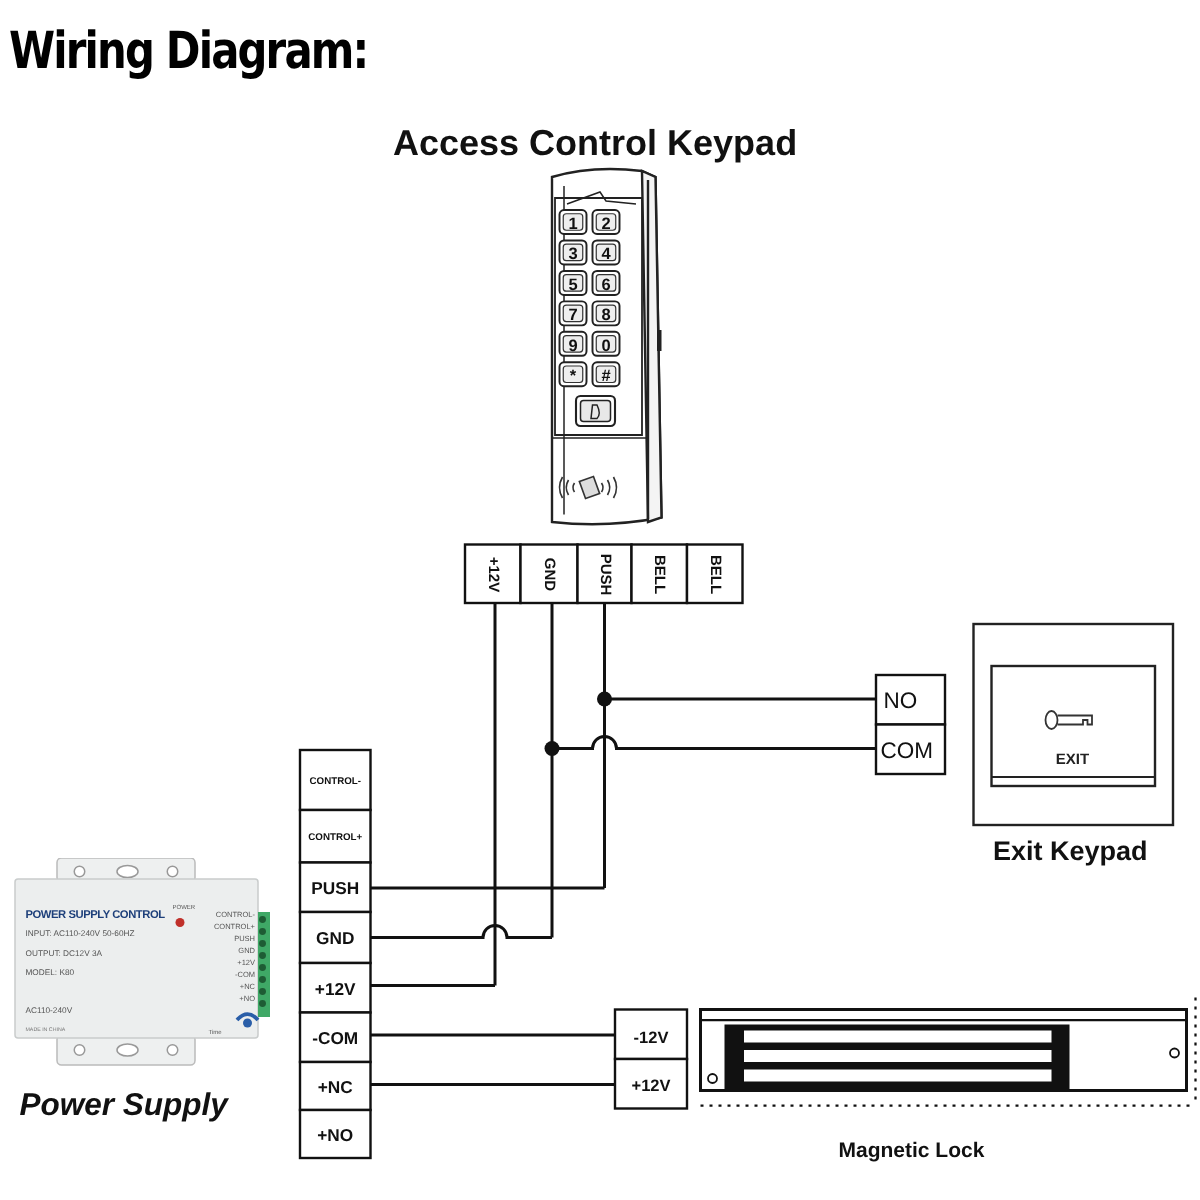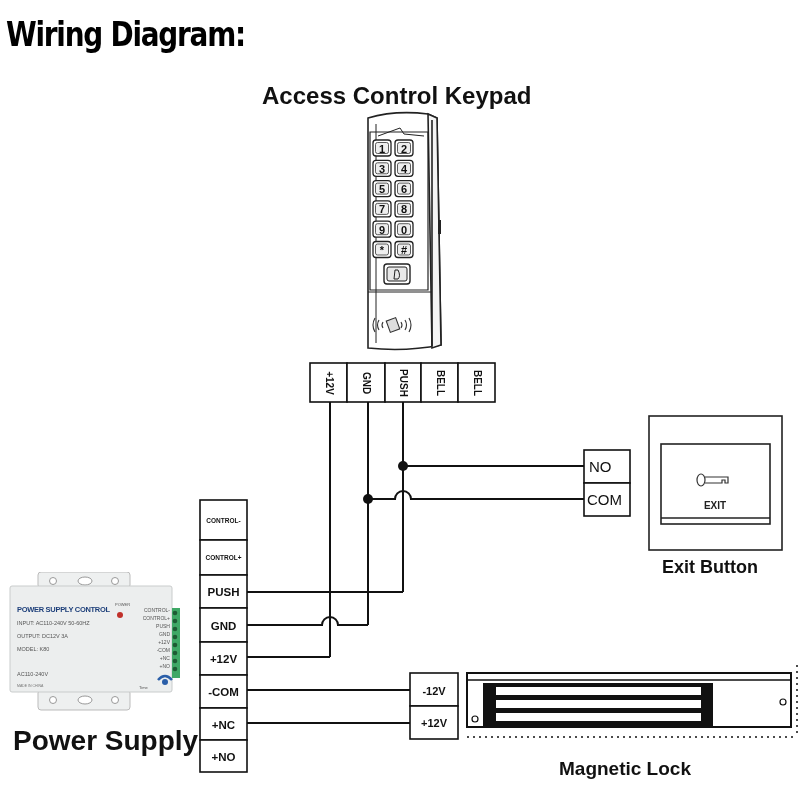--- a/index.html
+++ b/index.html
@@ -9,23 +9,23 @@
   .label { font-weight:bold; color:#111; white-space:nowrap; }
   svg text { font-family:"Liberation Sans", sans-serif; }
   .psu { left:8px; top:572px; width:172px; height:140px; }
 </style>
 </head>
 <body>
 
 <div class="abs title">Wiring Diagram:</div>
 
 <div class="abs label" style="left:262px; top:82px; font-size:24px;">Access Control Keypad</div>
-<div class="abs label" style="left:662px; top:557px; font-size:18px;">Exit Button</div>
-<div class="abs label" style="left:13px; top:725px; font-size:28px;">Power Supply</div>
-<div class="abs label" style="left:559px; top:758px; font-size:19px;">Magnetic Lock</div>
+<div class="abs label" style="left:662px; top:557px; font-size:18px;">Exit Keypad</div>
+<div class="abs label" style="left:13px; top:725px; font-size:21px;font-style:italic;">Power Supply</div>
+<div class="abs label" style="left:559px; top:758px; font-size:14px;">Magnetic Lock</div>
 
 <svg class="abs" style="left:0; top:0;" width="800" height="800">
 
   <g stroke="#222" fill="none" stroke-width="1.6">
     <path d="M368 118 Q395 110 428 114 L437 118 L441 345 Q405 352 368 348 Z" fill="#fff"></path>
     <path d="M428 114 L437 118 L441 345 L432 348 Z" fill="#f4f4f4"></path>
     <line x1="432" y1="120" x2="432" y2="346"></line>
     <path d="M376 124 L376 343" stroke-width="1"></path>
     <path d="M370 132 L428 132 L428 290 L370 290 Z" stroke-width="1.2"></path>
     <path d="M378 136 L400 128 L404 134 L424 136" stroke-width="1"></path>

